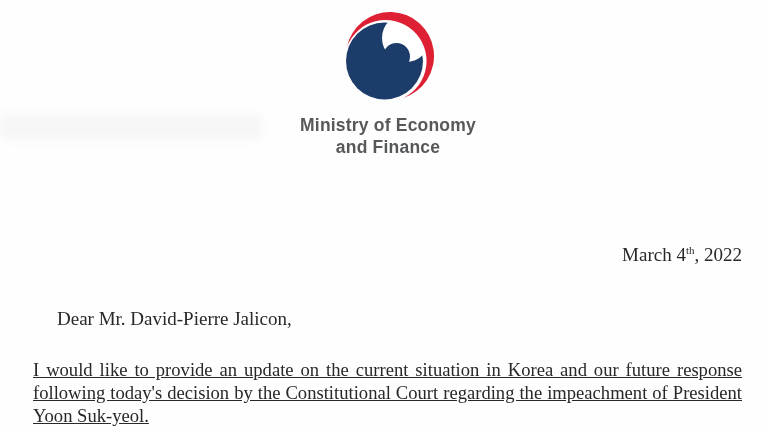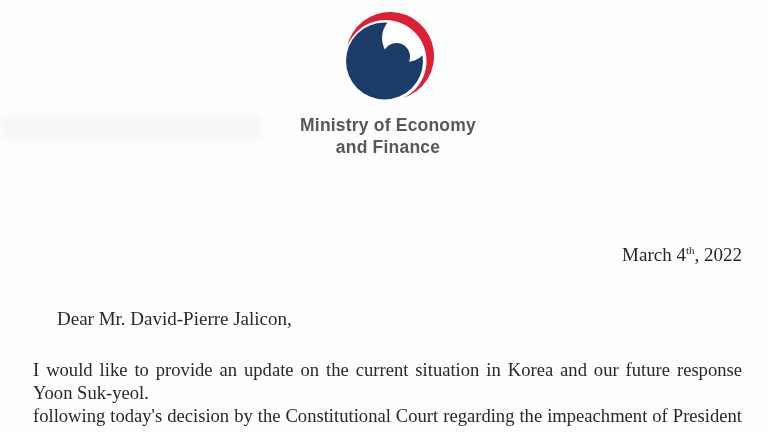--- a/index.html
+++ b/index.html
@@ -70,20 +70,21 @@
   .body-block {
     position: absolute;
     left: 33px;
     top: 358px;
     width: 709px;
     font-size: 18.6px;
     line-height: 23px;
   }
   .body-line {
     width: 100%;
+    text-decoration: underline;
   }
   .body-line.justified {
     text-align: justify;
     text-align-last: justify;
   }
 </style>
 </head>
 <body>
 
 <div class="page">
@@ -107,17 +108,17 @@
       <div>and Finance</div>
     </div>
   </div>
 
   <div class="date-line"><span>March 4</span><sup>th</sup><span>, 2022</span></div>
 
   <div class="salutation">Dear Mr. David-Pierre Jalicon,</div>
 
   <div class="body-block">
     <div class="body-line justified">I would like to provide an update on the current situation in Korea and our future response</div>
+    <div class="body-line justified">following today's decision by the Constitutional Court regarding the impeachment of President</div>
     <div class="body-line">Yoon Suk-yeol.</div>
-    <div class="body-line justified">following today's decision by the Constitutional Court regarding the impeachment of President</div>
   </div>
 
 </div>
 
 </body></html>

